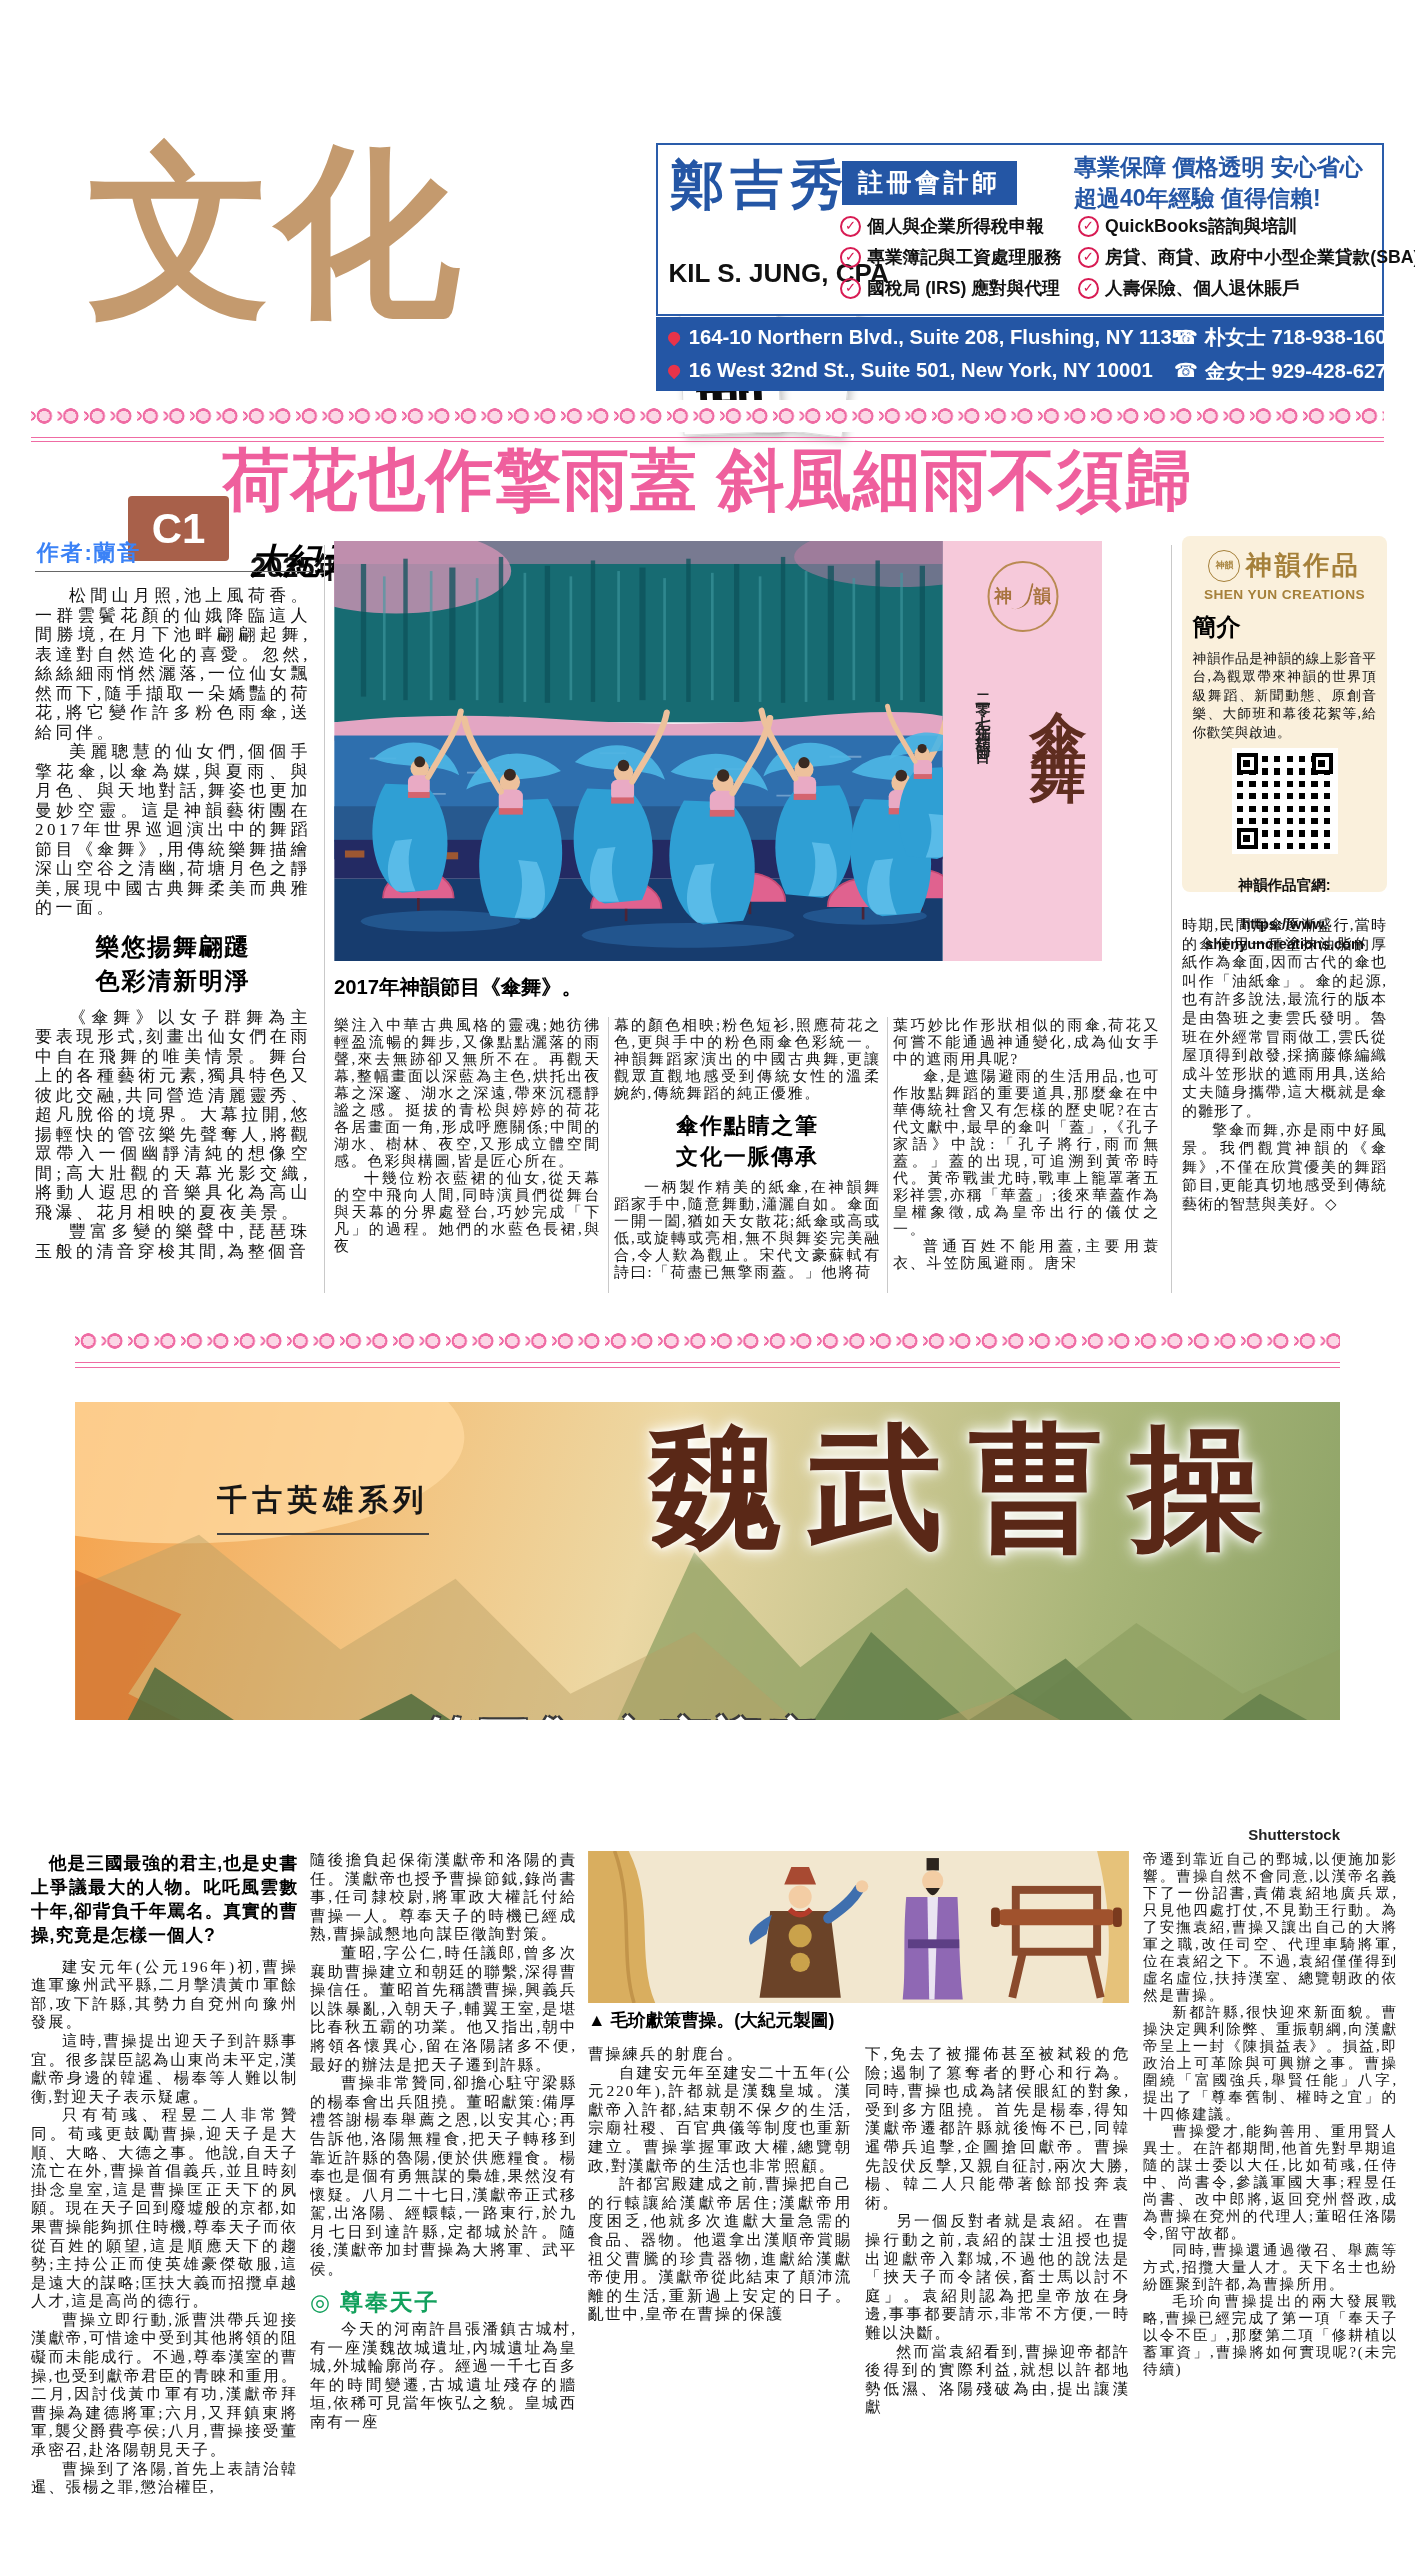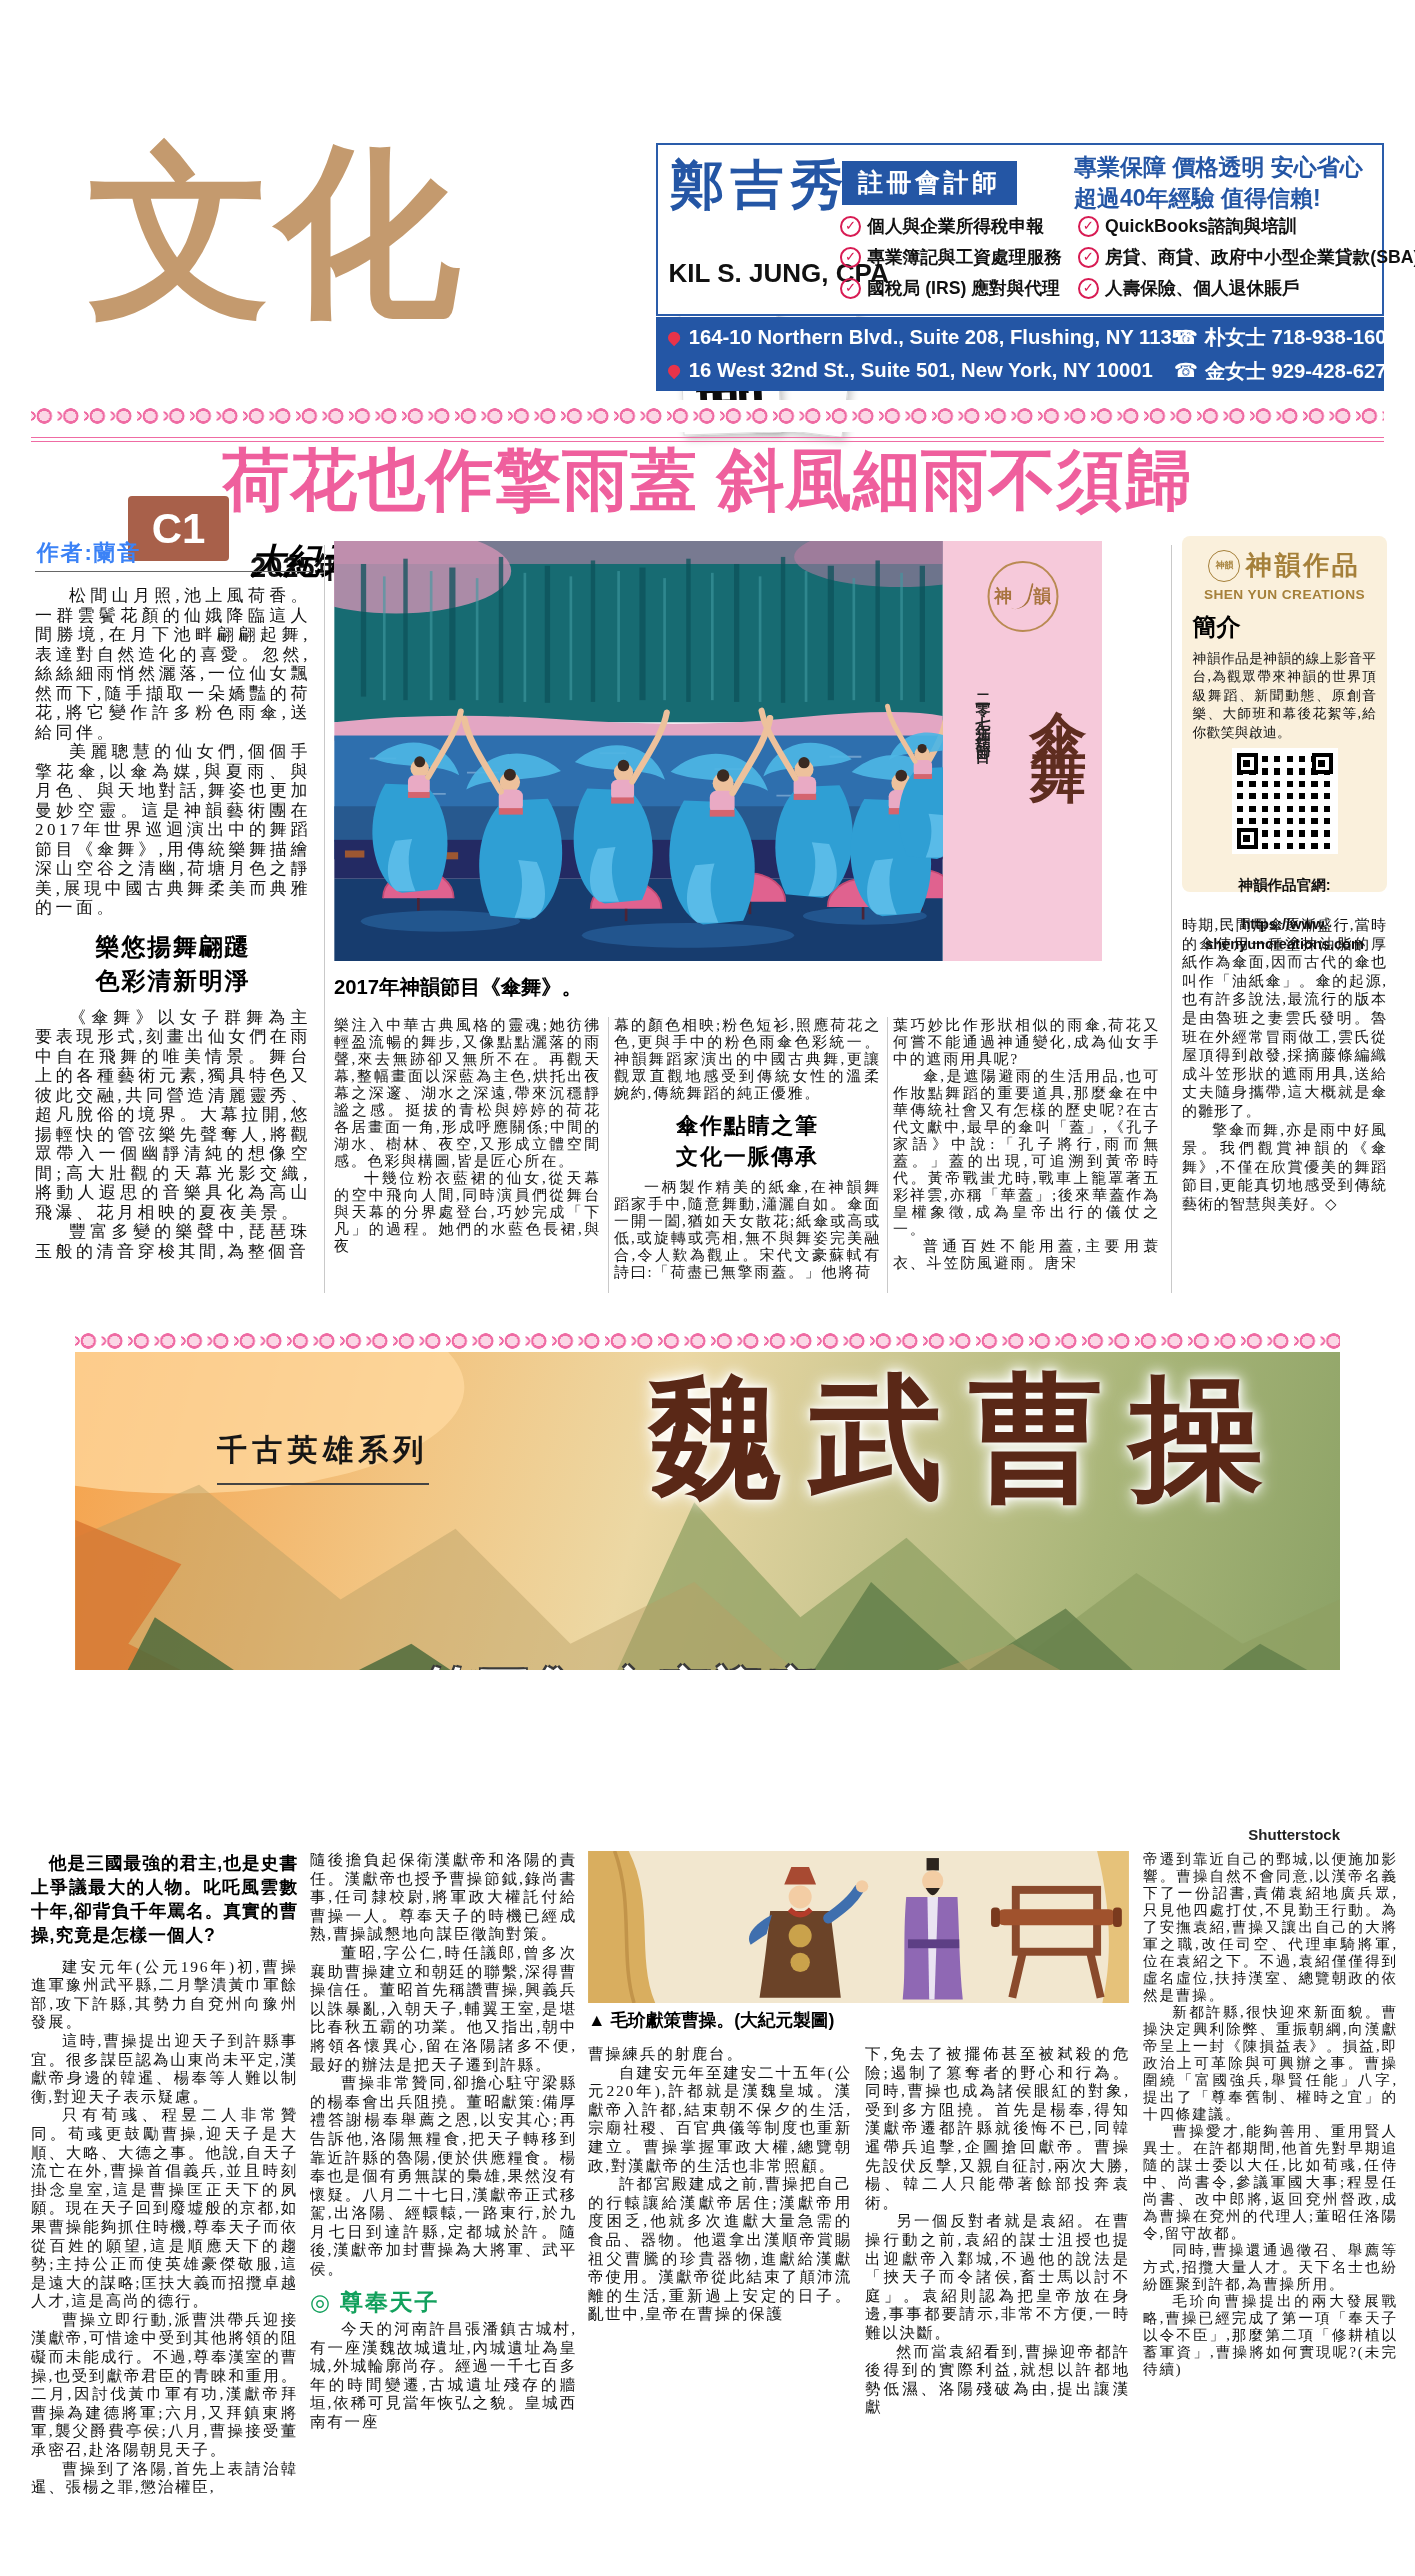--- a/index.html
+++ b/index.html
@@ -80,21 +80,21 @@
   .qr{position:relative;width:96px;height:96px;margin:10.6px auto 7px;background:
       repeating-linear-gradient(0deg,#000 0 6.2px,#fff 6.2px 12.4px),
       repeating-linear-gradient(90deg,#000 0 6.2px,#fff 6.2px 12.4px);
       background-blend-mode:screen;outline:5.3px solid #fff;}
   .fp{position:absolute;width:21px;height:21px;border:4.4px solid #000;background:#fff;box-sizing:border-box;}
   .fp::after{content:"";position:absolute;left:2.7px;top:2.7px;width:7px;height:7px;background:#000;}
   .fp.tl{left:0;top:0;} .fp.tr{right:0;top:0;} .fp.bl{left:0;bottom:0;}
   .sb-site{text-align:center;font-size:14.6px;font-weight:800;color:#111;white-space:pre-line;line-height:1.35;}
 
   
-  .banner{position:absolute;left:75px;top:1352px;width:1265px;height:318px;overflow:hidden;
+  .banner{position:absolute;left:75px;top:1402px;width:1265px;height:318px;overflow:hidden;
     background:linear-gradient(105deg,#f5a24c 0%,#f2c684 28%,#ecd8a4 45%,#cbc791 62%,#a8b578 80%,#8ca266 100%);}
   .banner svg{position:absolute;left:0;top:0;}
   .series-label{position:absolute;left:142px;top:78px;font-size:30px;font-weight:900;color:#161616;letter-spacing:5.3px;border-bottom:2.7px solid #444;padding-bottom:12.4px;}
   .series-title{position:absolute;left:478px;top:-3.5px;width:832px;text-align:center;font-family:"Liberation Serif","DejaVu Serif",serif;font-size:134px;font-weight:900;color:#5a2817;letter-spacing:26.5px;
     text-shadow:0 0 5.3px #fff,0 0 12.4px #fff,0 0 19.5px rgba(255,255,255,.9);}
   .series-ep{position:absolute;left:349px;top:306px;width:584px;text-align:left;font-size:51px;font-weight:900;color:#fff;letter-spacing:3.5px;
     text-shadow:2.7px 2.7px 0 #3a3a3a,-1.8px 1.8px 0 #3a3a3a,1.8px -1.8px 0 #3a3a3a,-1.8px -1.8px 0 #3a3a3a;}
   .series-ep .part{font-size:35px;}
   .credit{position:absolute;left:0;top:1826px;width:1340px;text-align:right;font-size:15px;font-weight:700;color:#222;}
 

